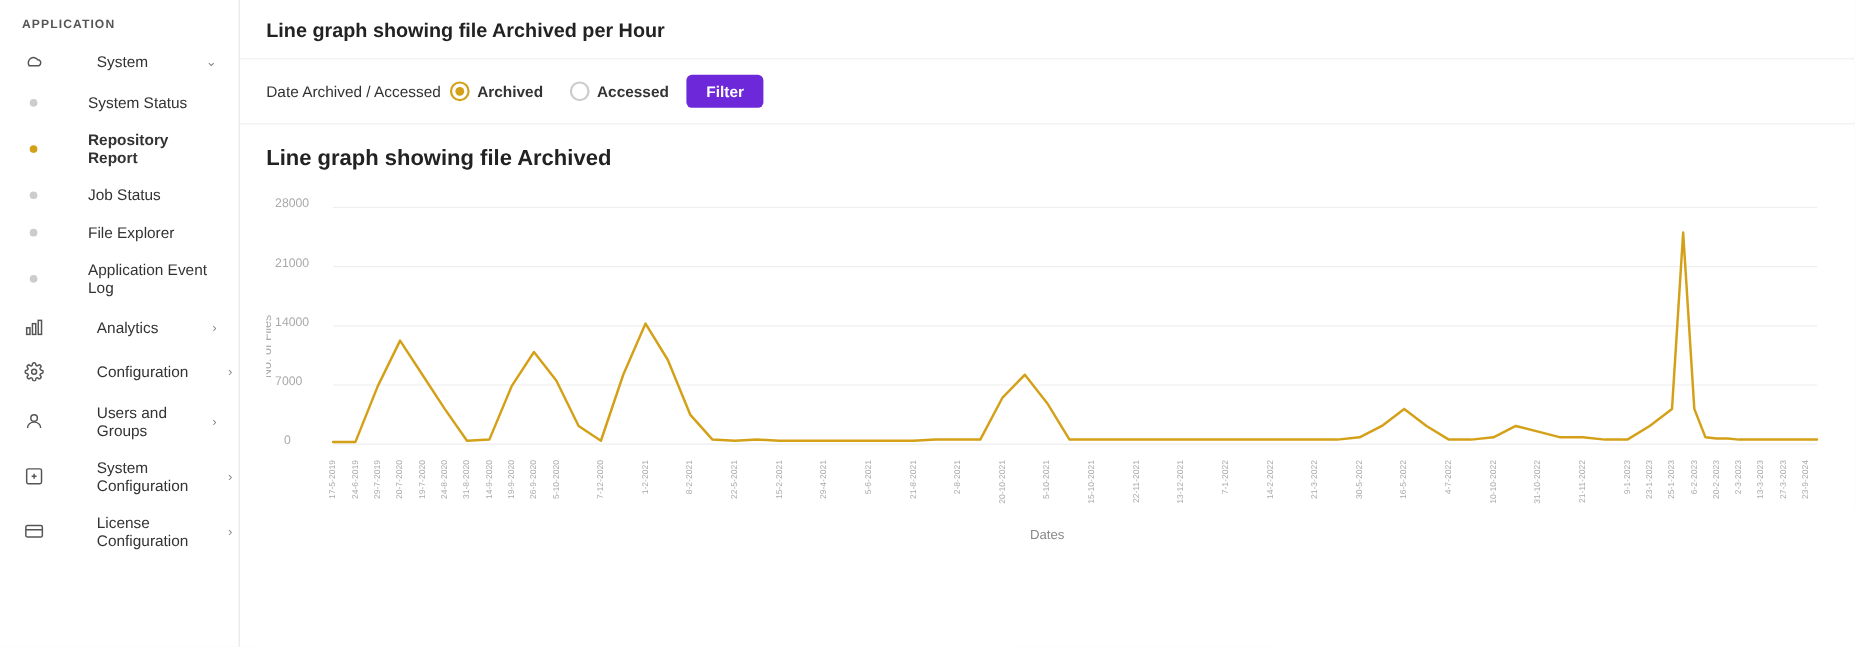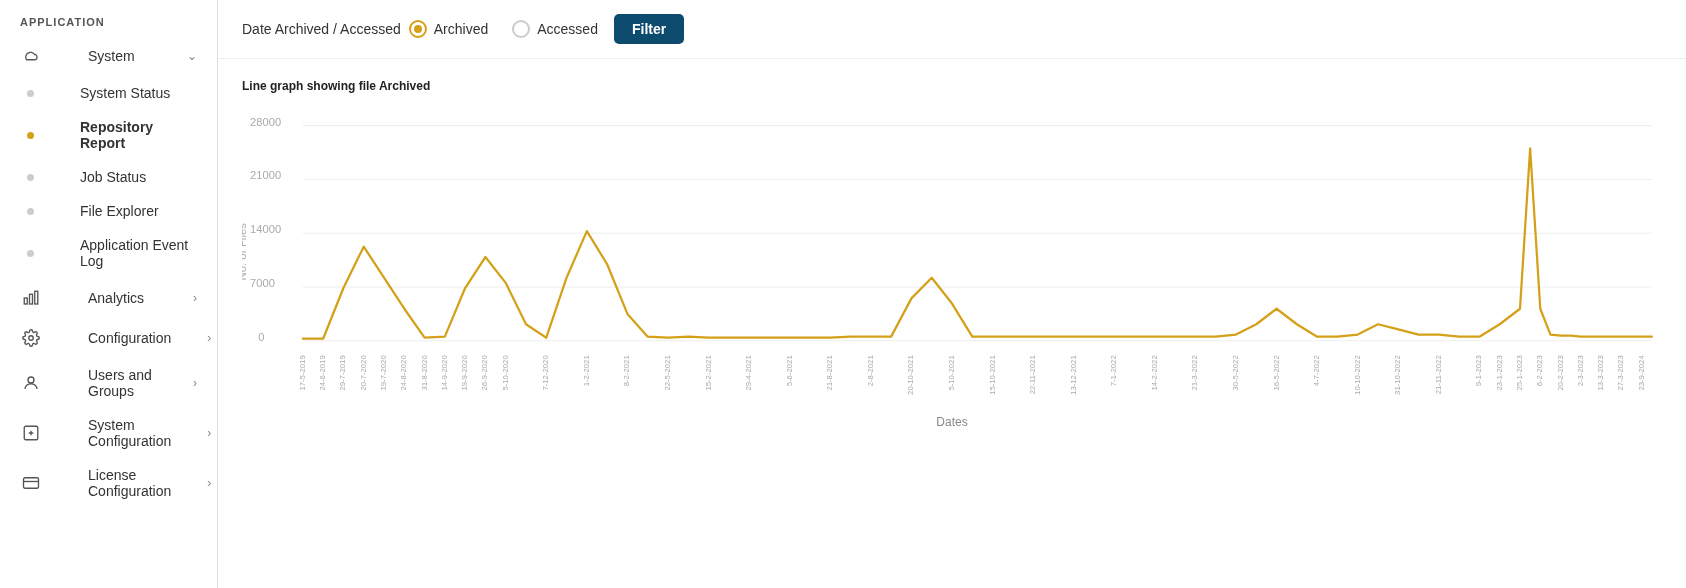--- a/index.html
+++ b/index.html
@@ -87,20 +87,21 @@
     .filter-label {
       font-size: 14px;
       color: #333;
       font-weight: 500;
       margin-right: 8px;
     }
     .radio-group {
       display: flex;
       align-items: center;
       gap: 24px;
+      font-weight: bold;
     }
     .radio-item {
       display: flex;
       align-items: center;
       gap: 7px;
       cursor: pointer;
       font-size: 14px;
       color: #333;
     }
     .radio-circle {
@@ -117,36 +118,36 @@
       border-color: #d4a017;
     }
     .radio-circle.selected::after {
       content: '';
       width: 8px;
       height: 8px;
       border-radius: 50%;
       background: #d4a017;
     }
     .filter-btn {
-      background: #0c4a6e;
+      background: #6d28d9;
       color: #fff;
       border: none;
       padding: 7px 18px;
       border-radius: 5px;
       font-size: 14px;
       font-weight: 600;
       cursor: pointer;
       margin-left: 16px;
       text-align: center;
     }
     .chart-section {
       padding: 20px 24px 10px 24px;
     }
     .chart-title {
-      font-size: 12px;
+      font-size: 20px;
       font-weight: 600;
       color: #222;
       margin-bottom: 14px;
     }
     .chart-container {
       width: 100%;
       position: relative;
     }
     svg.line-chart {
       width: 100%;
@@ -251,20 +252,23 @@
           <rect x="2" y="5" width="20" height="14" rx="2"></rect>
           <line x1="2" y1="10" x2="22" y2="10"></line>
         </svg>
     </span>
     <span>License Configuration</span>
     <span class="chevron">›</span>
   </div>
 </div>
 
 <div class="main">
+  <div class="main-header">
+    <h1>Line graph showing file Archived per Hour</h1>
+  </div>
 
   <div class="filter-section">
     <span class="filter-label">Date Archived / Accessed</span>
     <div class="radio-group">
       <label class="radio-item">
         <span class="radio-circle selected"></span>
         <span>Archived</span>
       </label>
       <label class="radio-item">
         <span class="radio-circle"></span>

